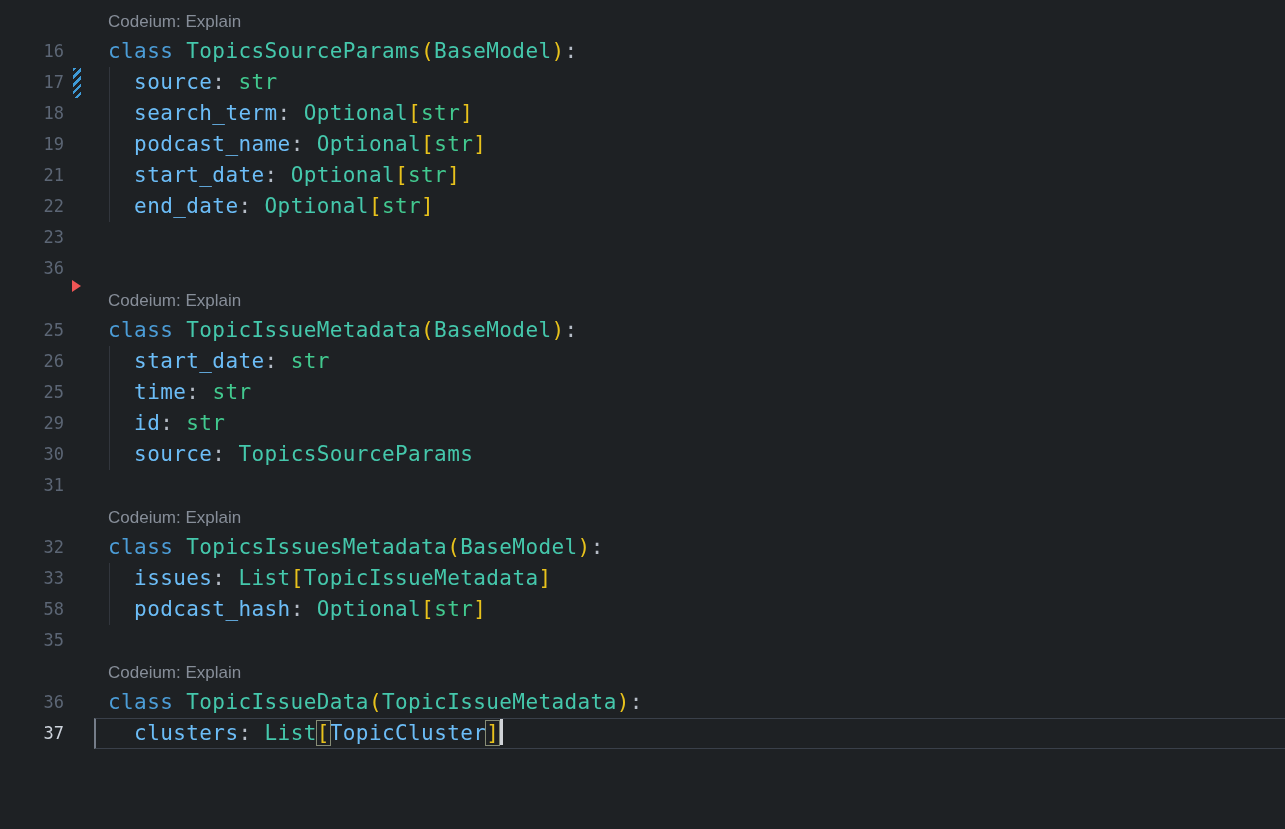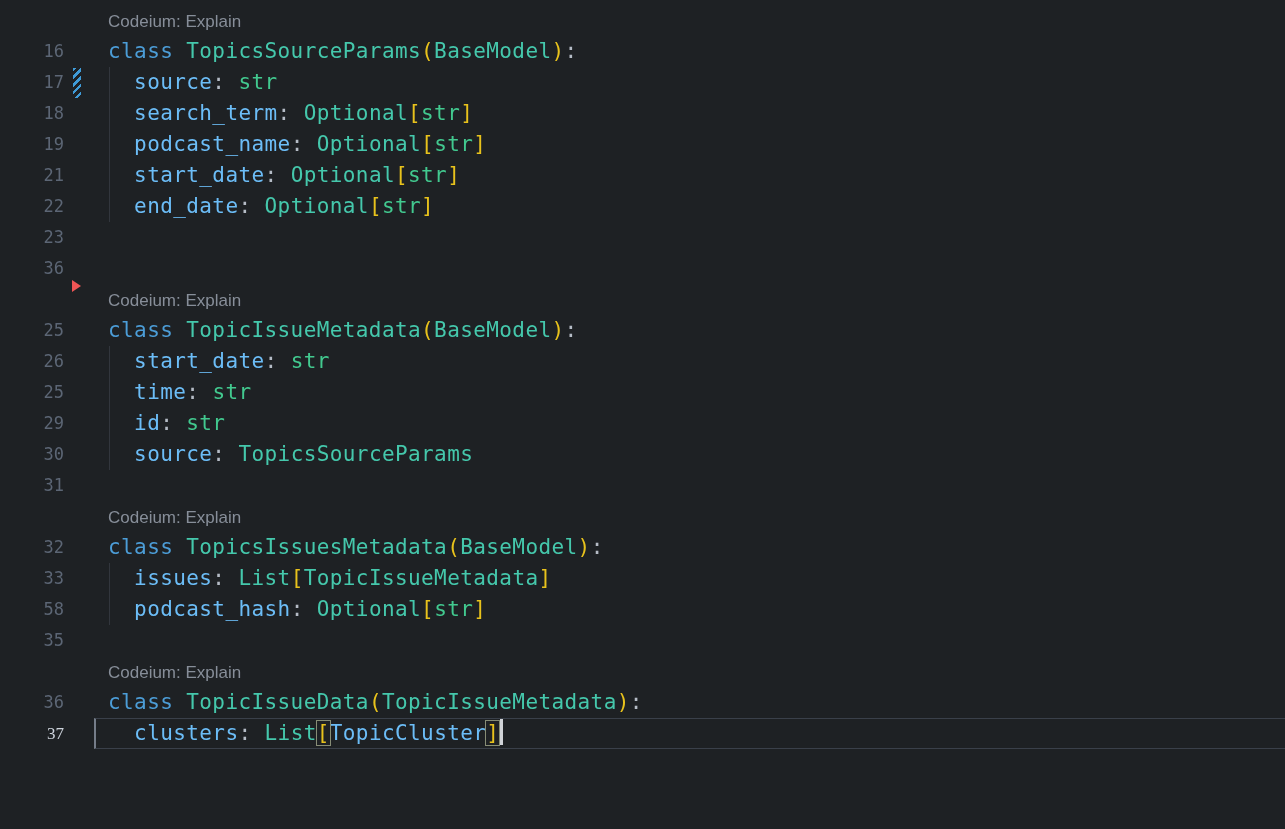--- a/index.html
+++ b/index.html
@@ -12,21 +12,21 @@
   .row{
     position:relative;display:flex;height:31px;line-height:31px;
     font-size:21px;letter-spacing:0.4px;white-space:pre;
   }
   .gutter{
     flex:none;width:48px;text-align:right;
     font-size:17px;letter-spacing:0;
     color:var(--lineNumber,#5c6675);
     user-select:none;
   }
-  .row.current .gutter{color:var(--lineNumberActive,#ced4dd);font-family:Liberation Serif, serif;}
+  .row.current .gutter{color:var(--lineNumberActive,#ced4dd);}
   .content{
     flex:1;margin-left:30px;padding-left:14px;position:relative;
   }
   .codelens{
     font-family:"Liberation Sans", sans-serif;
     font-size:17px;letter-spacing:0;
     color:var(--codelens,#878e99);
   }
   
   .c-kw{color:var(--kw,#4c9dd7);}

